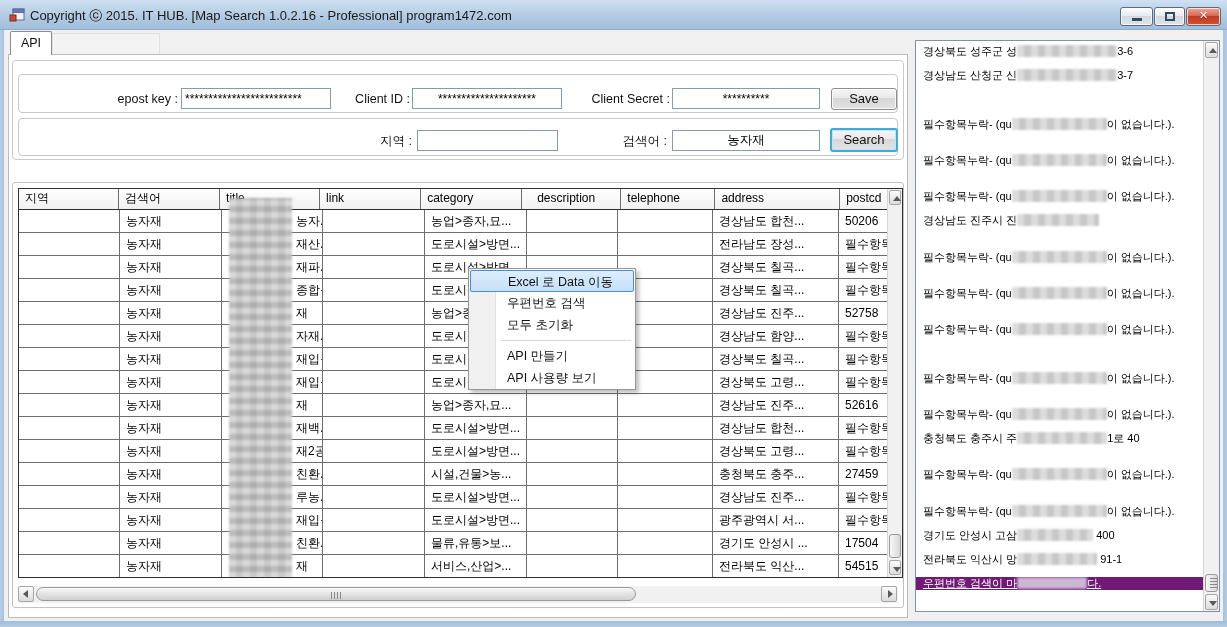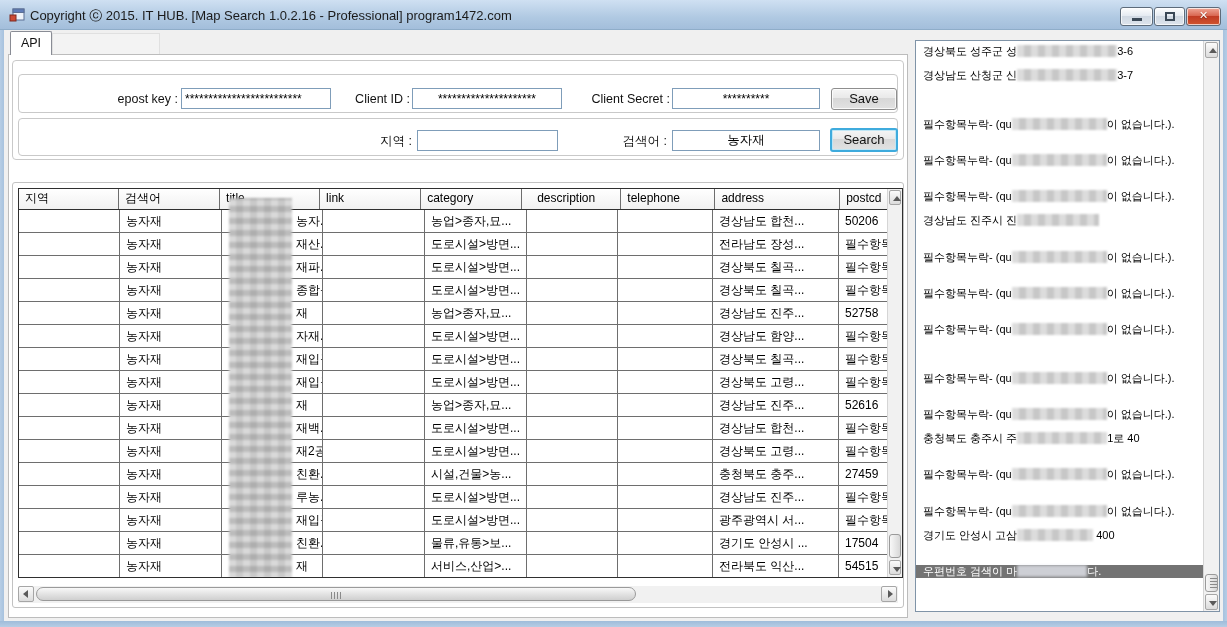--- a/index.html
+++ b/index.html
@@ -67,21 +67,21 @@
   .menu{position:absolute;left:468px;top:268px;width:168px;height:122px;background:#fff;
     border:1px solid #979797;box-shadow:3px 3px 4px rgba(0,0,0,.25);z-index:10;}
   .menu .gutter{position:absolute;left:0;top:0;width:27px;height:100%;background:#f0f0f0;border-right:1px solid #e2e2e2;}
   .mi{position:absolute;left:1px;width:164px;height:22px;line-height:22px;font-size:12.5px;color:#111;padding-left:37px;white-space:nowrap;}
   .mi.hl{border:1px solid #4a90d9;border-radius:2px;background:linear-gradient(#ddedfc,#c6e0f8);}
   .msep{position:absolute;left:32px;width:130px;height:1px;background:#d9d9d9;}
   
   .loglist{position:absolute;left:915px;top:40px;width:305px;height:572px;background:#fff;border:1px solid #7f93a7;overflow:hidden;}
   .litems{position:absolute;left:0;top:4px;width:287px;}
   .li{height:12.1px;line-height:13px;font-size:11px;color:#000;padding-left:7px;white-space:nowrap;overflow:visible;}
-  .li.sel{background:#737373;color:#fff;height:13px;}
+  .li.sel{background:#701a75;color:#fff;height:13px;text-decoration:underline;}
   .px{display:inline-block;height:12px;vertical-align:-2px;
     background:repeating-linear-gradient(90deg,#dcdcdc 0 7px,#c7c7c7 7px 14px),
                repeating-linear-gradient(0deg,rgba(255,255,255,.5) 0 5px,rgba(130,130,130,.3) 5px 10px);
     filter:blur(1.2px);}
   .sel .px{background:rgba(235,238,245,.75);filter:blur(1.5px);}
 </style>
 </head>
 <body>
 
 <div id="win">
@@ -340,20 +340,31 @@
         <div class="arrow ar-lf"></div>
       </div>
     <div class="thumb thumb-h" style="left:18px;top:1px;width:600px;height:14px;">
         <div class="grip-h"></div>
       </div>
     <div class="sb-btn" style="left:863px;top:0;width:16px;height:16px;">
         <div class="arrow ar-rt"></div>
       </div>
   </div>
 
+  <div class="menu">
+    <div class="gutter"></div>
+    <div id="menuitems">
+        <div class="mi hl" style="top: 1px;">Excel 로 Data 이동</div>
+        <div class="mi" style="top: 23px;">우편번호 검색</div>
+        <div class="mi" style="top: 45px;">모두 초기화</div>
+        <div class="msep" style="top: 71px;"></div>
+        <div class="mi" style="top: 76px;">API 만들기</div>
+        <div class="mi" style="top: 98px;">API 사용량 보기</div>
+      </div>
+  </div>
 
   <div class="loglist">
     <div class="litems" id="litems">
         <div class="li"><span>경상북도 성주군 성</span><span class="px" style="width: 100px;"></span><span>3-6</span></div>
         <div class="li"></div>
         <div class="li"><span>경상남도 산청군 신</span><span class="px" style="width: 100px;"></span><span>3-7</span></div>
         <div class="li"></div>
         <div class="li"></div>
         <div class="li"></div>
         <div class="li"><span>필수항목누락- (qu</span><span class="px" style="width: 95px;"></span><span>이 없습니다.).</span></div>
@@ -385,20 +396,21 @@
         <div class="li"><span>충청북도 충주시 주</span><span class="px" style="width: 90px;"></span><span>1로 40</span></div>
         <div class="li"></div>
         <div class="li"></div>
         <div class="li"><span>필수항목누락- (qu</span><span class="px" style="width: 95px;"></span><span>이 없습니다.).</span></div>
         <div class="li"></div>
         <div class="li"></div>
         <div class="li"><span>필수항목누락- (qu</span><span class="px" style="width: 95px;"></span><span>이 없습니다.).</span></div>
         <div class="li"></div>
         <div class="li"><span>경기도 안성시 고삼</span><span class="px" style="width: 76px;"></span><span> 400</span></div>
         <div class="li"></div>
+        <div class="li"><span>전라북도 익산시 망</span><span class="px" style="width: 80px;"></span><span> 91-1</span></div>
         <div class="li"></div>
         <div class="li sel"><span>우편번호 검색이 마</span><span class="px" style="width: 70px;"></span><span>다.</span></div>
       </div>
     <div class="sb-v" style="left:287px;top:0;width:16px;height:570px;">
       <div class="sb-btn" style="left:1px;top:1px;width:13px;height:16px;">
           <div class="arrow ar-up" style="left:3px;"></div>
         </div>
       <div class="thumb" style="left:1px;top:533px;width:13px;height:18px;">
           <div class="grip-v"></div>
         </div>

